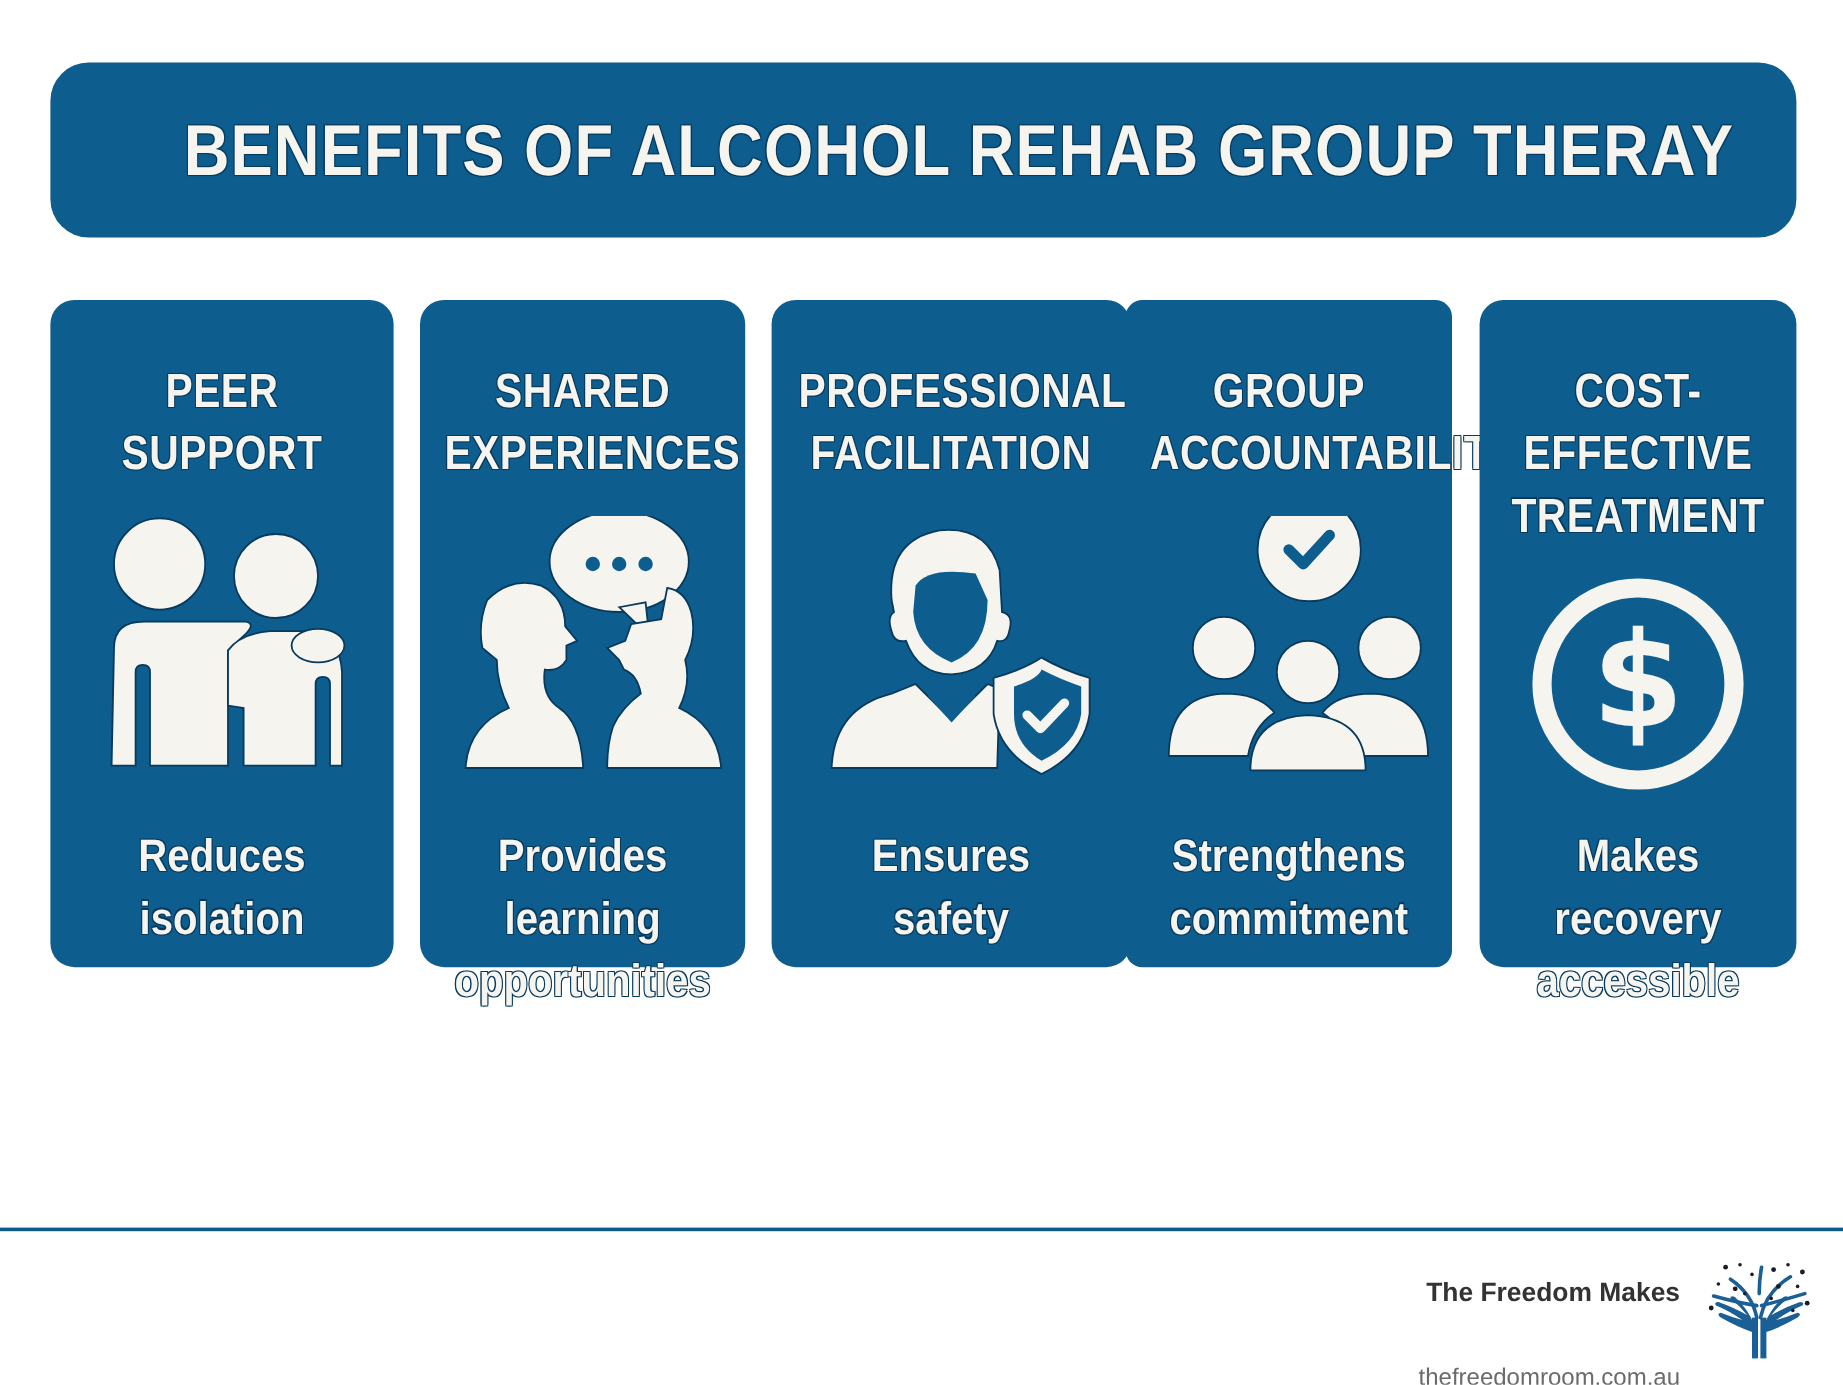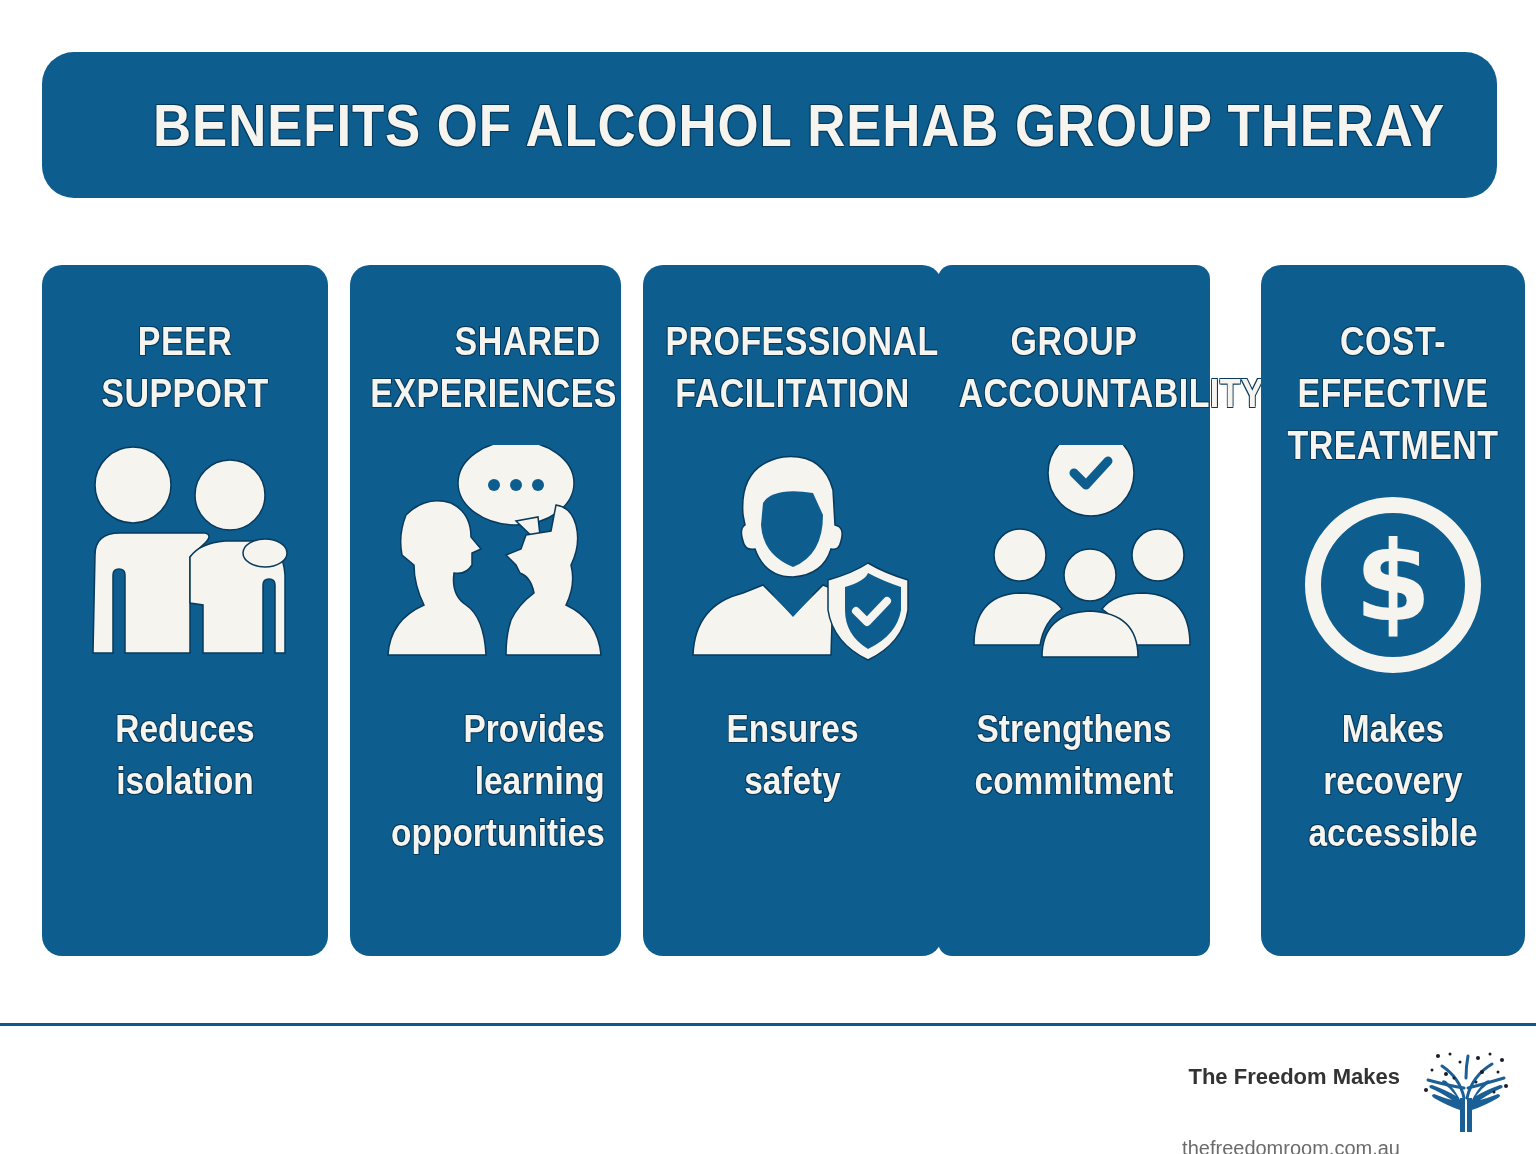--- a/index.html
+++ b/index.html
@@ -13,21 +13,21 @@
     background: #0e5d8f; border-radius: 32px;
     display: flex; align-items: center; justify-content: center;
   }
   .title-text {
     color: #f6f4ef; font-weight: bold; font-size: 60px; letter-spacing: 1px;
     font-family: "Liberation Sans", "DejaVu Sans", sans-serif;
     transform: scaleX(0.88); white-space: nowrap; margin-left: 60px;
     text-shadow: 0 0 2px #073a5c, 1px 1px 0 #073a5c, -1px -1px 0 #073a5c, 1px -1px 0 #073a5c, -1px 1px 0 #073a5c;
   }
   .card {
-    position: absolute; top: 265px; height: 691px;
+    position: absolute; top: 250px; height: 556px;
     background: #0e5d8f; border-radius: 20px;
     color: #f6f4ef; text-align: center;
   }
   .card-title {
     position: absolute; left: 0; right: 0; top: 50px;
     font-weight: bold; font-size: 40px; line-height: 52px; letter-spacing: 0.5px;
     transform: scaleX(0.85); transform-origin: center;
     text-shadow: 1px 1px 0 #073a5c, -1px -1px 0 #073a5c, 1px -1px 0 #073a5c, -1px 1px 0 #073a5c;
   }
   .card-icon {
@@ -76,21 +76,21 @@
         <ellipse cx="200" cy="108" rx="22" ry="14"></ellipse>
       </g>
     </svg>
   </div>
   <div class="card-desc">
     <span class="line">Reduces</span>
     <span class="line">isolation</span>
   </div>
 </div>
 
-<div class="card" style="left:350px;width:271px;text-align:right;">
+<div class="card" style="left:350px;width:271px;">
   <div class="card-title">
     <span class="line">SHARED</span>
     <span class="line">EXPERIENCES</span>
   </div>
   <div class="card-icon">
     <svg width="240" height="220" viewBox="0 0 240 220">
       <g fill="#f6f4ef" stroke="#073a5c" stroke-width="1.5">
         <ellipse cx="150" cy="38" rx="58" ry="42"></ellipse>
         <path d="M150 76 L175 100 L172 72 Z"></path>
         <path d="M22 210 Q24 175 58 160 Q48 140 48 120 L36 110 Q32 90 40 70 Q60 50 85 58 Q105 68 105 92 L115 104 L106 108 L106 120 Q100 130 88 128 Q85 150 100 160 Q118 172 120 210 Z"></path>
@@ -154,21 +154,21 @@
       </g>
       <path d="M120 28 L132 40 L154 16" fill="none" stroke="#0e5d8f" stroke-width="9" stroke-linecap="round" stroke-linejoin="round"></path>
     </svg>
   </div>
   <div class="card-desc">
     <span class="line">Strengthens</span>
     <span class="line">commitment</span>
   </div>
 </div>
 
-<div class="card" style="left:1233px;width:264px;margin-left:28px;">
+<div class="card" style="left:1233px;width:264px;">
   <div class="card-title">
     <span class="line">COST-</span>
     <span class="line">EFFECTIVE</span>
     <span class="line">TREATMENT</span>
   </div>
   <div class="card-icon" style="top:230px;height:180px;">
     <svg width="190" height="190" viewBox="0 0 190 190">
       <circle cx="95" cy="95" r="80" fill="none" stroke="#f6f4ef" stroke-width="16"></circle>
       <text x="95" y="130" text-anchor="middle" font-family="DejaVu Sans, sans-serif" font-weight="bold" font-size="110" fill="#f6f4ef">$</text>
     </svg>

